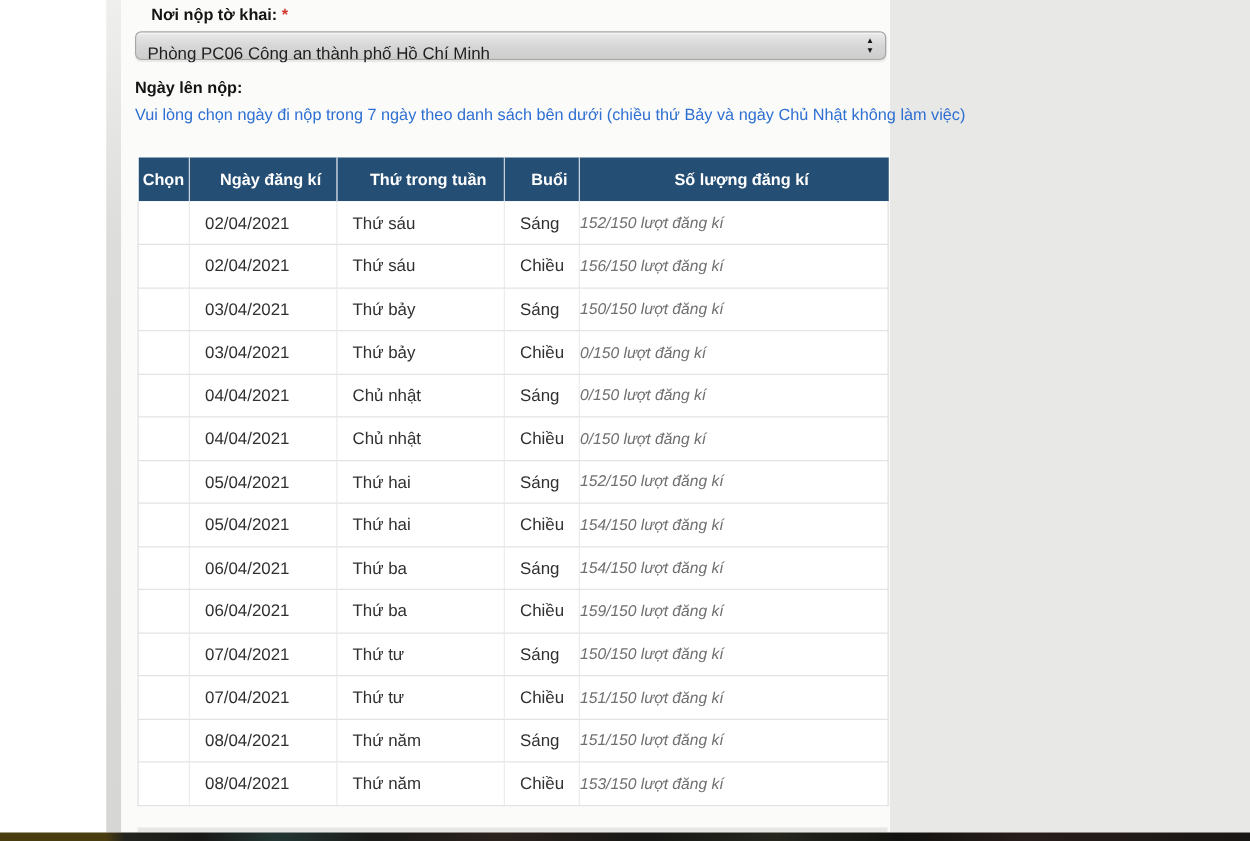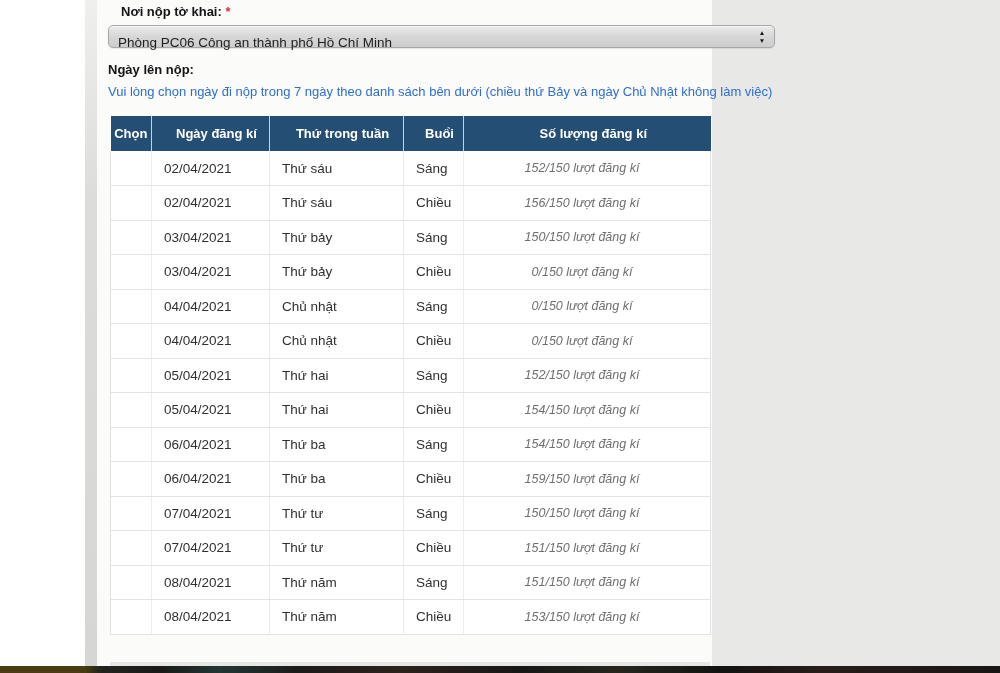--- a/index.html
+++ b/index.html
@@ -25,59 +25,59 @@
 
   .form-label {
     position:absolute; left:11px; font-size:13px; font-weight:bold;
     color:#141414; white-space:nowrap;
   }
   .lbl-place { top:4px;padding-left:13px; }
   .lbl-date  { top:62px; }
   .req { color:#d0342c; font-weight:bold; }
 
   .select {
-    position:absolute; left:11px; top:25px; width:667px; height:23px;
+    position:absolute; left:11px; top:25px; width:601px; height:23px;
     box-sizing:border-box; border:1px solid #a6a6a6; border-radius:5px;
     background:linear-gradient(180deg,#ebebeb 0%,#d7d7d7 50%,#cdcdcd 100%);
     box-shadow:inset 0 1px 0 rgba(255,255,255,.65), 0 1px 1px rgba(0,0,0,.08);
     display:flex; align-items:center; padding:12px 26px 0 9px;
     font-size:13.5px; color:#1e1e1e; cursor:default;
   }
   .select .value { overflow:hidden; white-space:nowrap; }
   .stepper {
     position:absolute; right:5px; top:3px; width:14px;
     display:flex; flex-direction:column; align-items:center;
   }
   .stepper span { font-size:6.5px; line-height:7.5px; color:#141414; }
 
   .note {
     position:absolute; left:11px; top:84px; font-size:13px;
     color:#2e6fd2; white-space:nowrap;
   }
 
   table.schedule {
-    position:absolute; left:13px; top:116px; width:600px;
+    position:absolute; left:13px; top:126px; width:600px;
     border-collapse:collapse; table-layout:fixed; background:#ffffff;
   }
   table.schedule thead th {
     background:#254e74; color:#ffffff; font-size:13px; font-weight:bold;
     text-align:center; height:35px; padding:0 0 0 12px;
     border-right:1px solid rgba(255,255,255,.75);
   }
   table.schedule thead th:first-child { text-align:center; padding-left:0; }
   table.schedule thead th:last-child { border-right:none; }
   table.schedule tbody tr { height:34.5px; }
   table.schedule tbody td {
     font-size:13.5px; color:#303030; padding:0 0 0 12px;
     border-bottom:1px solid #e3e3e3; border-right:1px solid #ececec;
     border-left:1px solid #ececec; background:#fff;
     overflow:hidden; white-space:nowrap;
   }
   table.schedule tbody td.c-count {
-    text-align:center; padding:0 10px 0 0;
+    text-align:left; padding:0 10px 0 0;
     font-style:italic; color:#6f6f6f; font-size:12.5px;
   }
   table.schedule tbody td.c-choose { border-left:1px solid #e0e0e0; }
   table.schedule tbody td.c-count  { border-right:1px solid #e0e0e0; }
 
   .clipped-row {
     position:absolute; left:13px; top:662px; width:600px; height:4px;
     background:#e7e7e5;
   }
   .bottom-strip {

